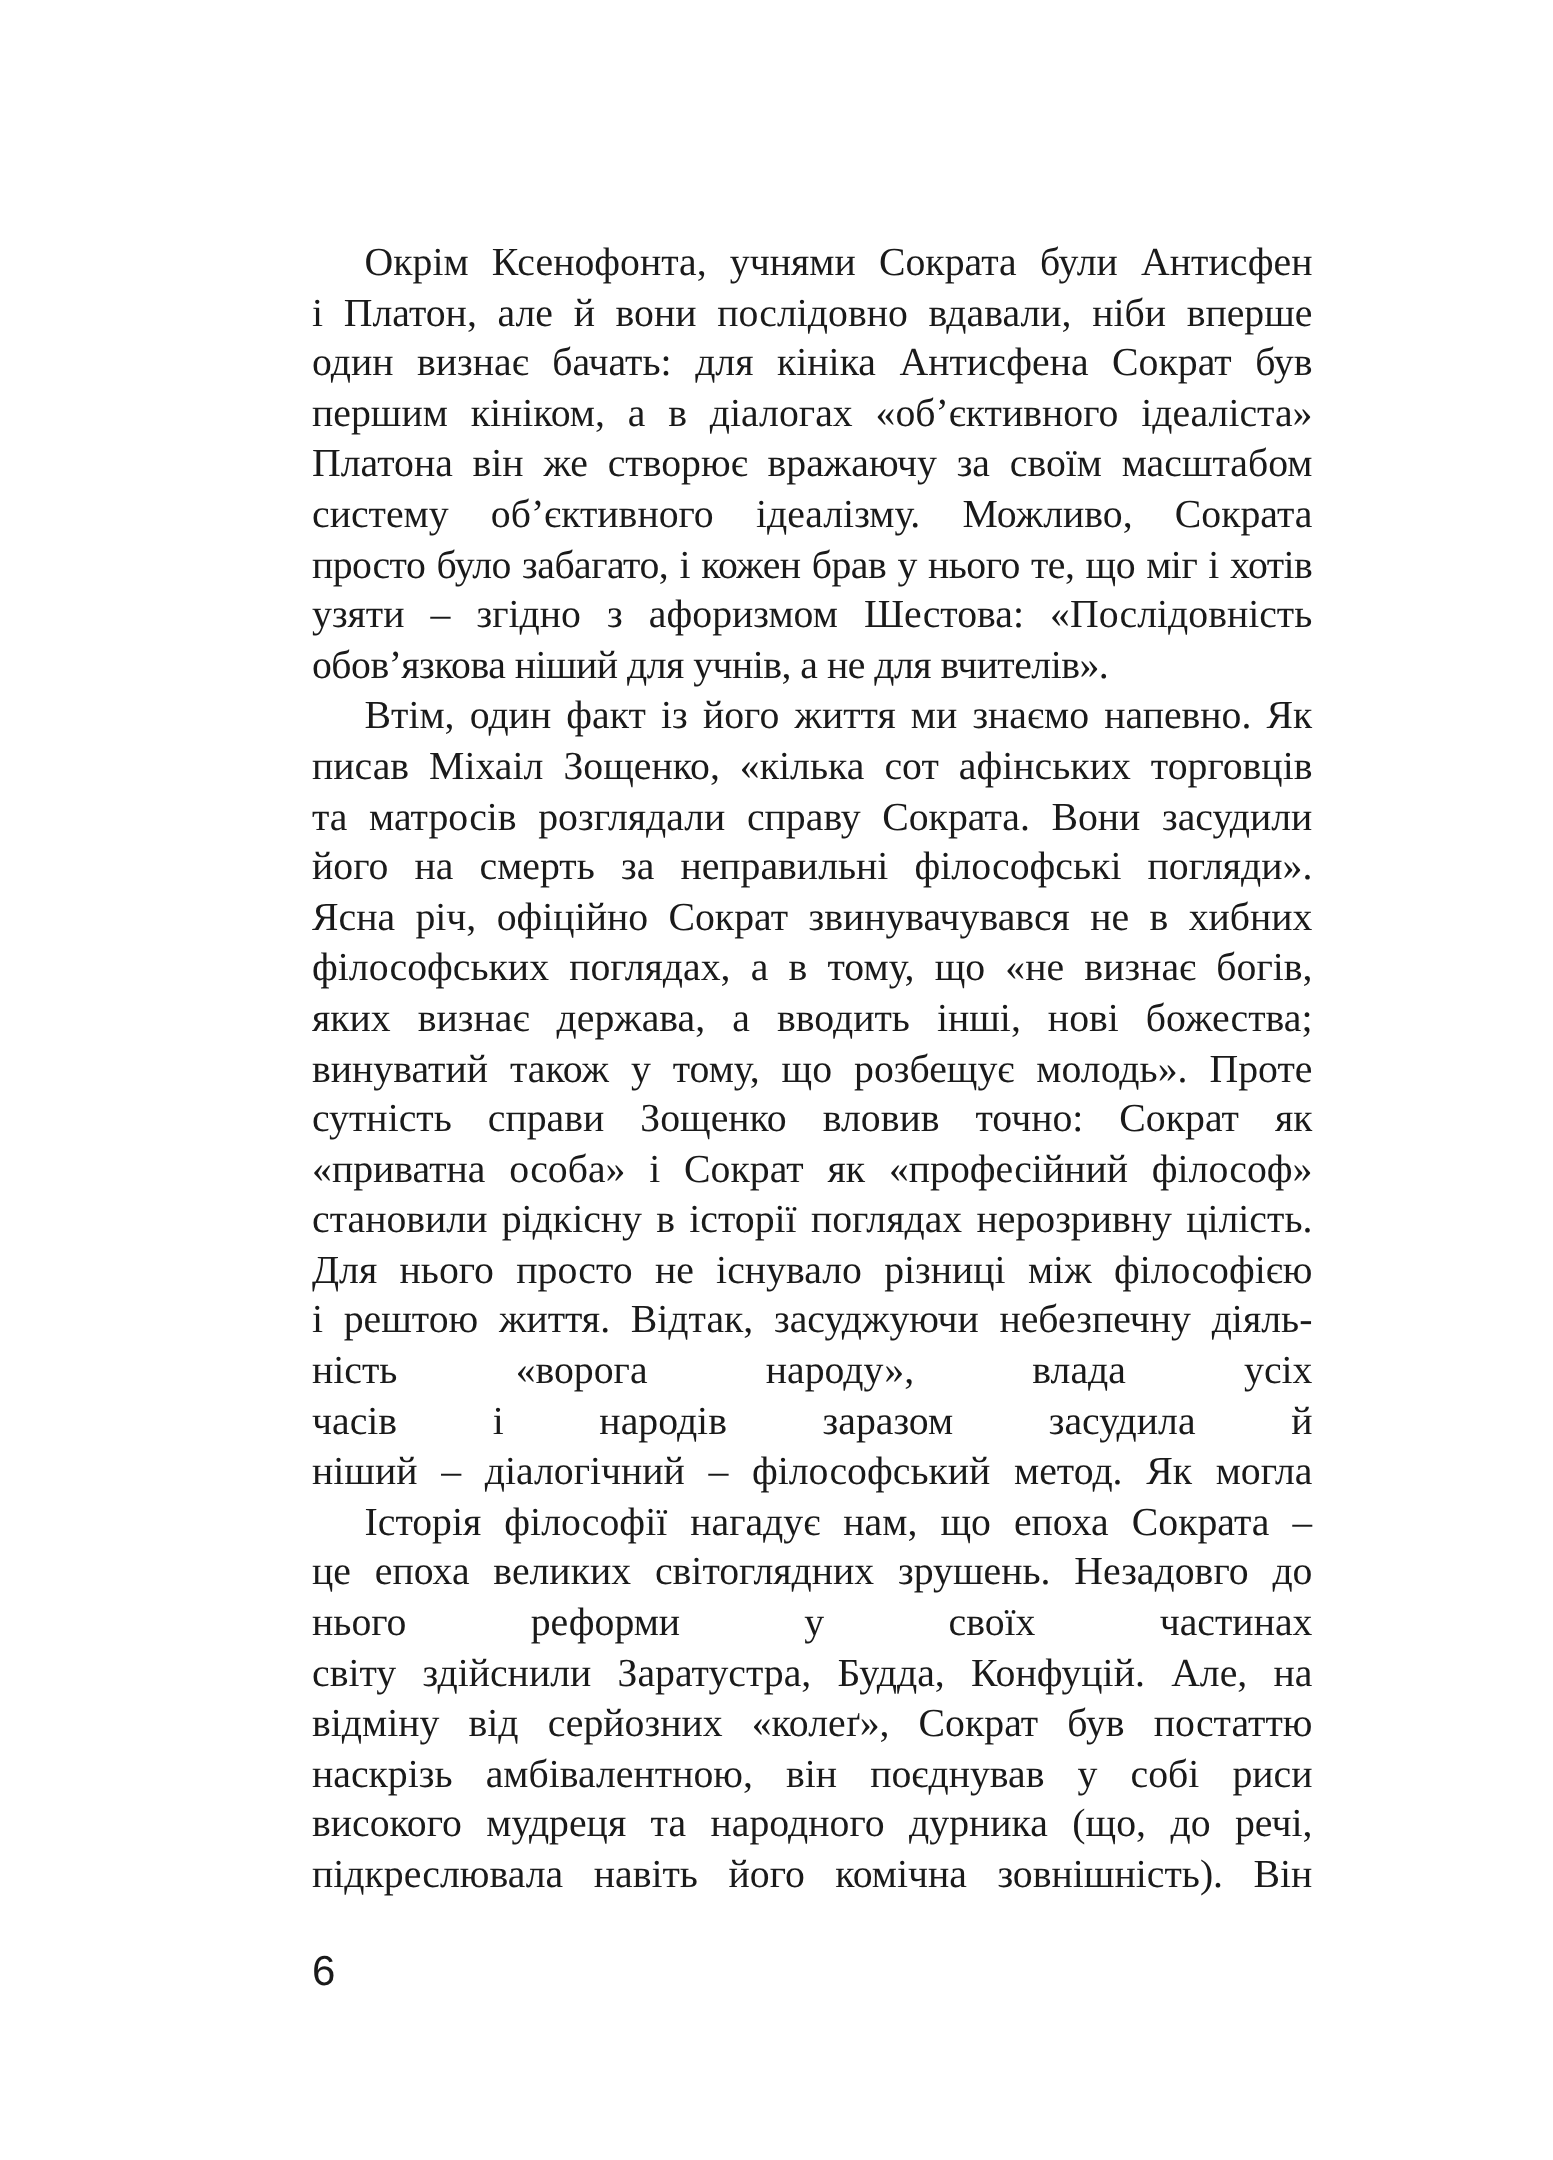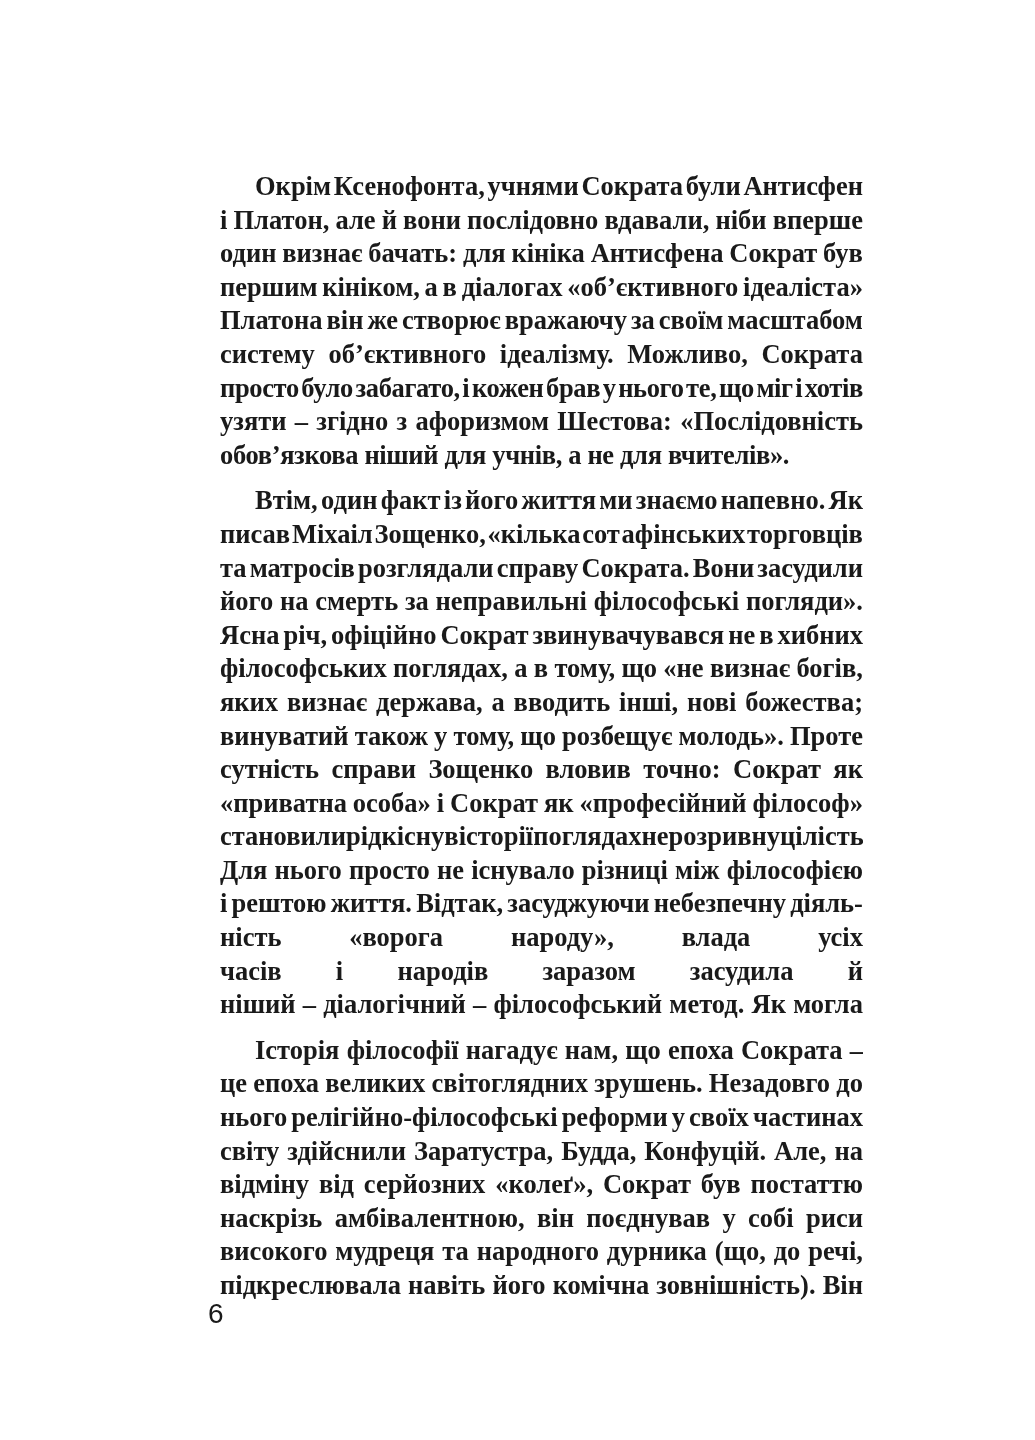--- a/index.html
+++ b/index.html
@@ -20,23 +20,22 @@
   }
 
   .text-column {
     position: absolute;
     left: 208px;
     top: 158px;
     width: 667px;
   }
 
   .paragraph {
-    margin: 12px;
+    margin: 0;
     padding: 0;
-    font-weight: bold;
   }
 
   
   .line {
     display: block;
     width: 100%;
     height: 33.6px;
     line-height: 33.6px;
     font-family: "Liberation Serif", "DejaVu Serif", serif;
     font-size: 26.5px;
@@ -416,21 +415,20 @@
             <span class="w">великих</span>
             <span class="w">світоглядних</span>
             <span class="w">зрушень.</span>
             <span class="w">Незадовго</span>
             <span class="w">до</span>
           </div>
         </div>
         <div class="line">
           <div class="words">
             <span class="w">нього</span>
-            <span class="w">релігійно-філософські</span>
             <span class="w">реформи</span>
             <span class="w">у</span>
             <span class="w">своїх</span>
             <span class="w">частинах</span>
           </div>
         </div>
         <div class="line">
           <div class="words">
             <span class="w">світу</span>
             <span class="w">здійснили</span>

